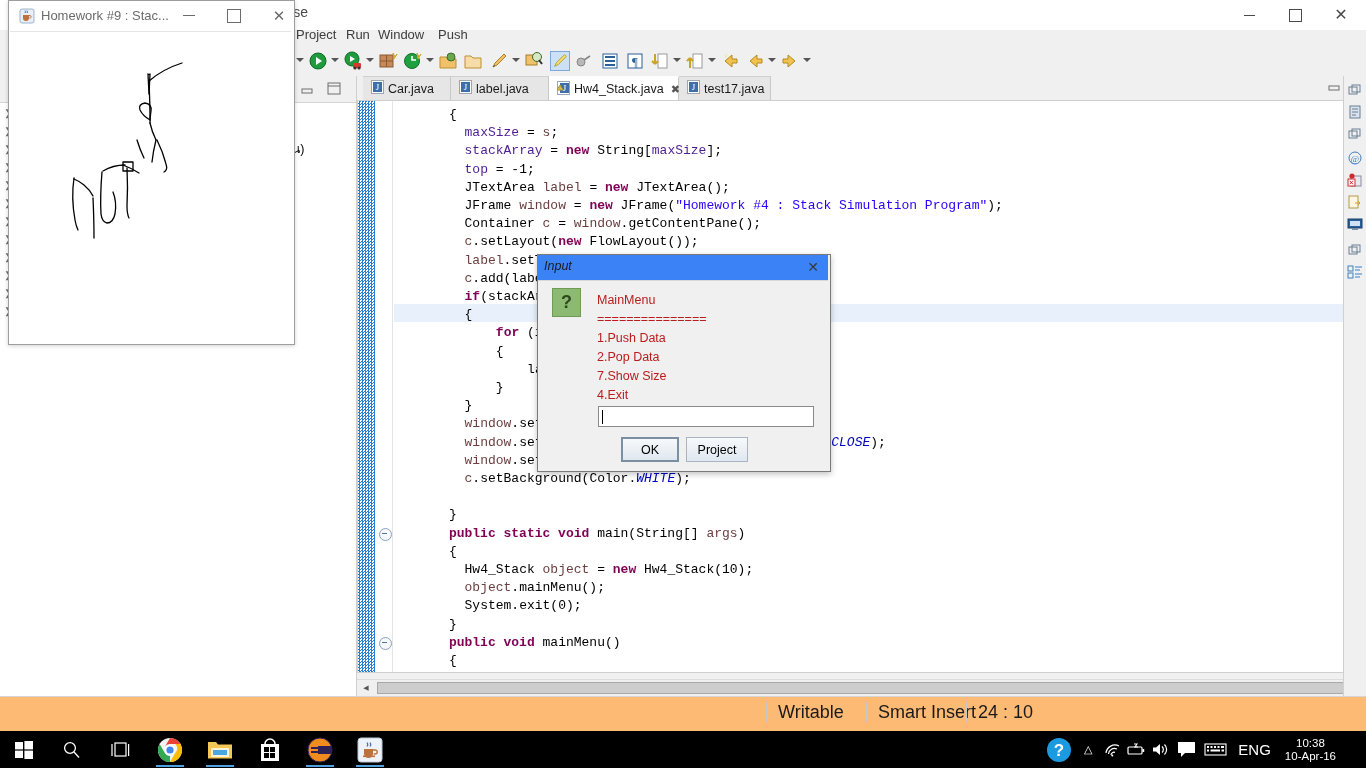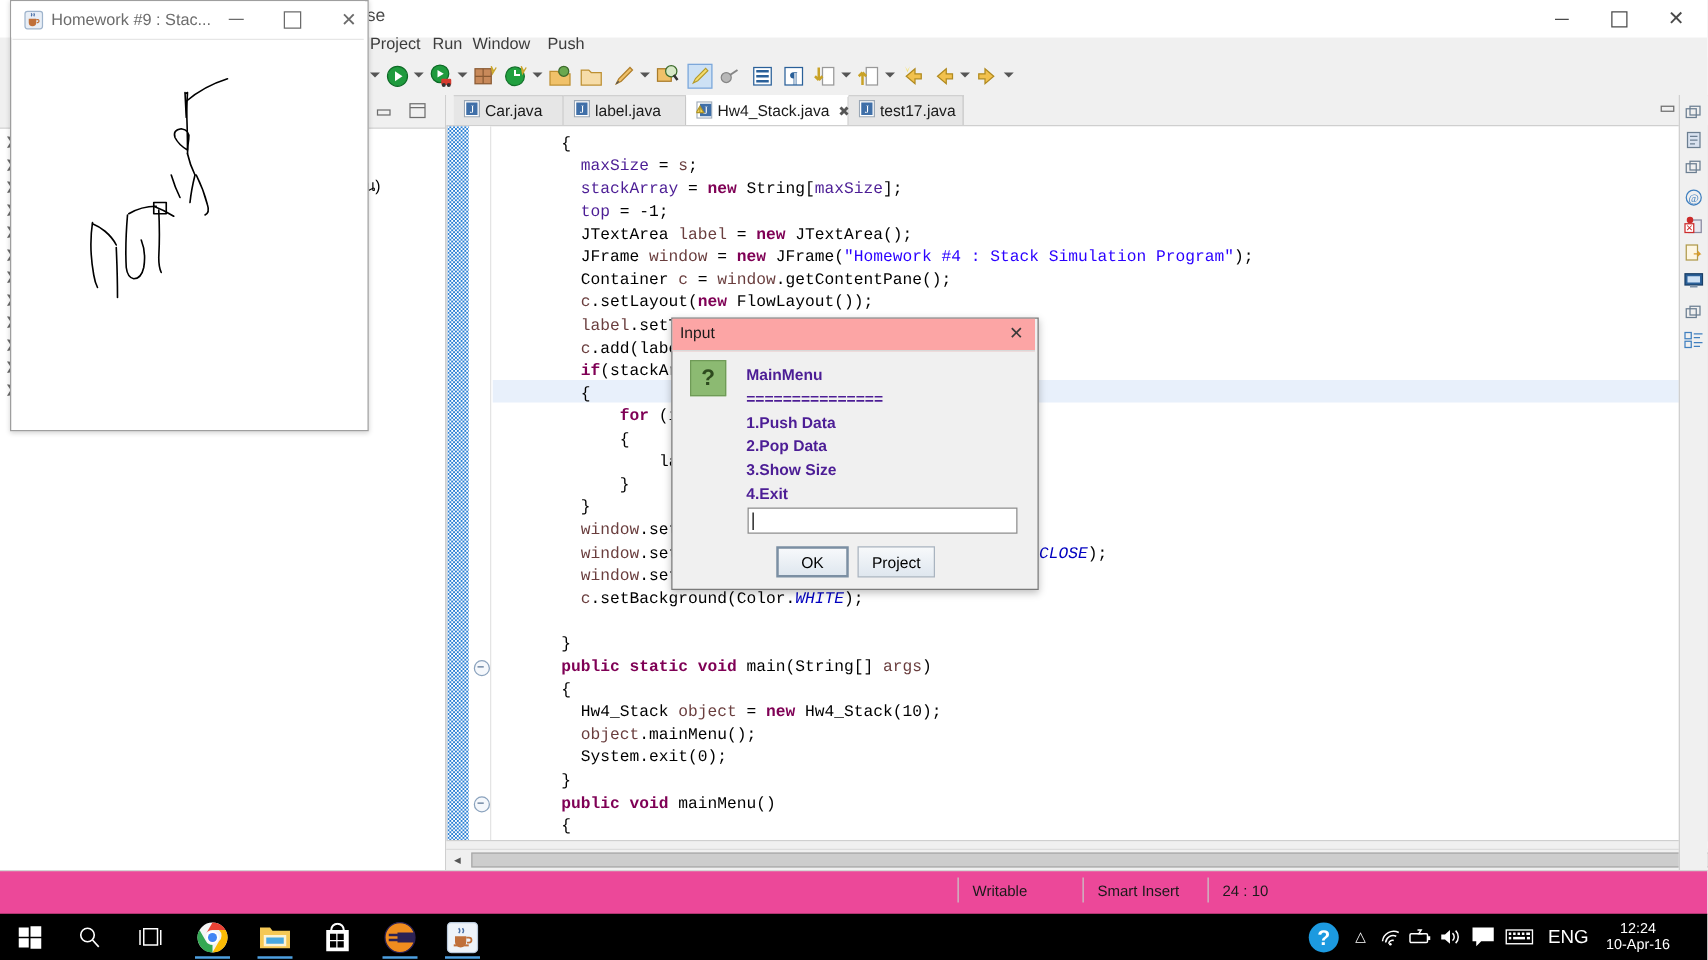--- a/index.html
+++ b/index.html
@@ -83,41 +83,41 @@
   
   #h-scroll{position:absolute;left:0;bottom:0;width:1009px;height:16px;background:#f0f0f0;border-top:1px solid #dcdcdc;}
   #h-thumb{position:absolute;left:20px;top:2px;width:1272px;height:12px;background:#cdcdcd;border:1px solid #a8a8a8;box-sizing:border-box;}
   .hs-btn{position:absolute;top:2px;width:14px;height:12px;display:flex;align-items:center;justify-content:center;font-size:7px;color:#555;background:#f0f0f0;}
 
   
   #right-strip{position:absolute;right:0;top:76px;width:22px;height:620px;background:#f0f0f0;border-left:1px solid #d0d0d0;}
   .rs-ico{position:absolute;left:3px;width:16px;height:16px;}
 
   
-  #statusbar{position:absolute;left:0;top:696px;width:1366px;height:35px;background:#ec4899;border-top:1px solid #d4d4d4;font-size:12px;color:#1a1a1a;}
+  #statusbar{position:absolute;left:0;top:696px;width:1366px;height:35px;background:#fdba74;border-top:1px solid #d4d4d4;font-size:18px;color:#1a1a1a;}
   .sb-cell{position:absolute;top:6px;height:19px;display:flex;align-items:center;padding-left:8px;}
   .sb-div{position:absolute;top:5px;width:1px;height:20px;background:#c8c8c8;}
 
   
   #javawin{position:absolute;left:8px;top:0;width:285px;height:343px;background:#fff;border:1px solid #9e9e9e;box-shadow:0 1px 4px rgba(0,0,0,.18);}
   #jw-title{position:absolute;left:0;top:0;width:283px;height:29px;background:#ffffff;}
   #jw-ico{position:absolute;left:10px;top:7px;width:16px;height:16px;}
   #jw-text{position:absolute;left:32px;top:7px;font-size:13px;color:#6c6c6c;white-space:nowrap;}
   .jwb{position:absolute;top:0;width:40px;height:29px;display:flex;align-items:center;justify-content:center;color:#6b6b6b;}
   #jw-min{left:160px;}#jw-max{left:205px;}#jw-close{left:250px;}
   #jw-canvas{position:absolute;left:1px;top:30px;width:281px;height:311px;background:#ffffff;border-top:1px solid #e6e6e6;}
 
   
   #dialog{position:absolute;left:537px;top:254px;width:292px;height:216px;background:#f0f0f0;border:1px solid #7a7a7a;box-shadow:0 2px 6px rgba(0,0,0,.25);}
-  #dlg-title{position:absolute;left:0;top:0;width:290px;height:25px;background:#fca5a5;border-bottom:1px solid #d8d8d8;}
+  #dlg-title{position:absolute;left:0;top:0;width:290px;height:25px;background:#3b82f6;border-bottom:1px solid #d8d8d8;font-style:italic;}
   #dlg-title-text{position:absolute;left:6px;top:4px;font-size:12.5px;color:#1a1a1a;}
   #dlg-close{position:absolute;right:6px;top:3px;width:18px;height:18px;display:flex;align-items:center;justify-content:center;color:#3a3a3a;font-size:14px;font-family:"DejaVu Sans",sans-serif;}
   #dlg-icon{position:absolute;left:14px;top:33px;width:27px;height:27px;background:#8cba72;border:1px solid #6f9b57;display:flex;align-items:center;justify-content:center;
             font-size:18px;font-weight:bold;color:#2d4a1e;}
-  .dlg-line{position:absolute;left:59px;font-size:12.5px;color:#4c1d95;font-weight:bold;white-space:pre;}
+  .dlg-line{position:absolute;left:59px;font-size:12.5px;color:#b91c1c;font-weight:normal;white-space:pre;}
   #dlg-input{position:absolute;left:60px;top:151px;width:216px;height:21px;background:#ffffff;border:1px solid #8a8a8a;box-sizing:border-box;}
   #dlg-caret{position:absolute;left:3px;top:3px;width:1px;height:14px;background:#000;}
   .dlg-btn{position:absolute;top:182px;height:25px;background:linear-gradient(#f7f9fb,#dfe7ef);
            display:flex;align-items:center;justify-content:center;font-size:12.5px;color:#000;box-sizing:border-box;}
   #dlg-ok{left:83px;width:58px;border:2px solid #7b8fa3;}
   #dlg-cancel{left:148px;width:62px;border:1px solid #a9b4c0;}
 
   
   #taskbar{position:absolute;left:0;top:731px;width:1366px;height:37px;background:#000000;}
   .tbi{position:absolute;top:0;height:37px;display:flex;align-items:center;justify-content:center;}
@@ -688,21 +688,21 @@
   <div id="dlg-title">
     <div id="dlg-title-text">Input</div>
     <div id="dlg-close">✕</div>
   </div>
   <div id="dlg-icon">?</div>
   <div id="dlg-messages">
       <div class="dlg-line" style="top: 38px;">MainMenu</div>
       <div class="dlg-line" style="top: 57px;">===============</div>
       <div class="dlg-line" style="top: 76px;">1.Push Data</div>
       <div class="dlg-line" style="top: 95px;">2.Pop Data</div>
-      <div class="dlg-line" style="top: 114px;">3.Show Size</div>
+      <div class="dlg-line" style="top: 114px;">7.Show Size</div>
       <div class="dlg-line" style="top: 133px;">4.Exit</div>
     </div>
   <div id="dlg-input">
       <div id="dlg-caret"></div>
     </div>
   <div class="dlg-btn" id="dlg-ok">OK</div>
   <div class="dlg-btn" id="dlg-cancel">Project</div>
 </div>
 
 <div id="taskbar">
@@ -822,18 +822,18 @@
             <rect x="13.5" y="4" width="2" height="2"></rect>
             <rect x="17" y="4" width="3" height="2"></rect>
             <rect x="3" y="7.5" width="2" height="2"></rect>
             <rect x="6.5" y="7.5" width="9.5" height="2"></rect>
             <rect x="17.5" y="7.5" width="2.5" height="2"></rect>
           </g>
         </svg>
     </div>
     <div id="tray-lang">ENG</div>
     <div id="clock">
-      <div>12:24</div>
+      <div>10:38</div>
       <div>10-Apr-16</div>
     </div>
     <div id="notif-btn"></div>
   </div>
 </div>
 
 </body></html>

